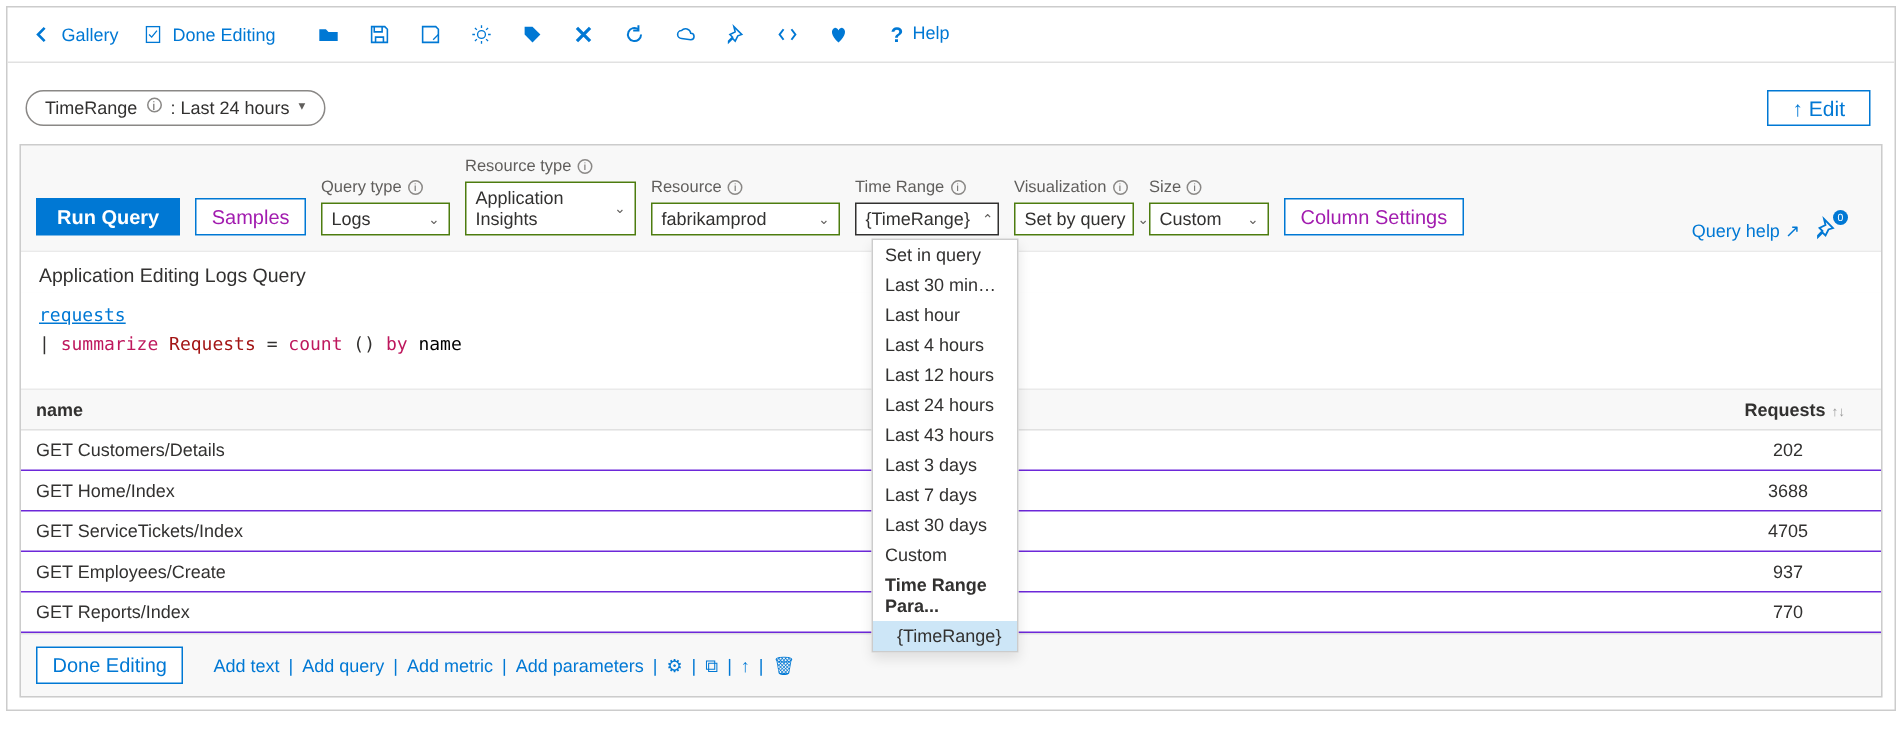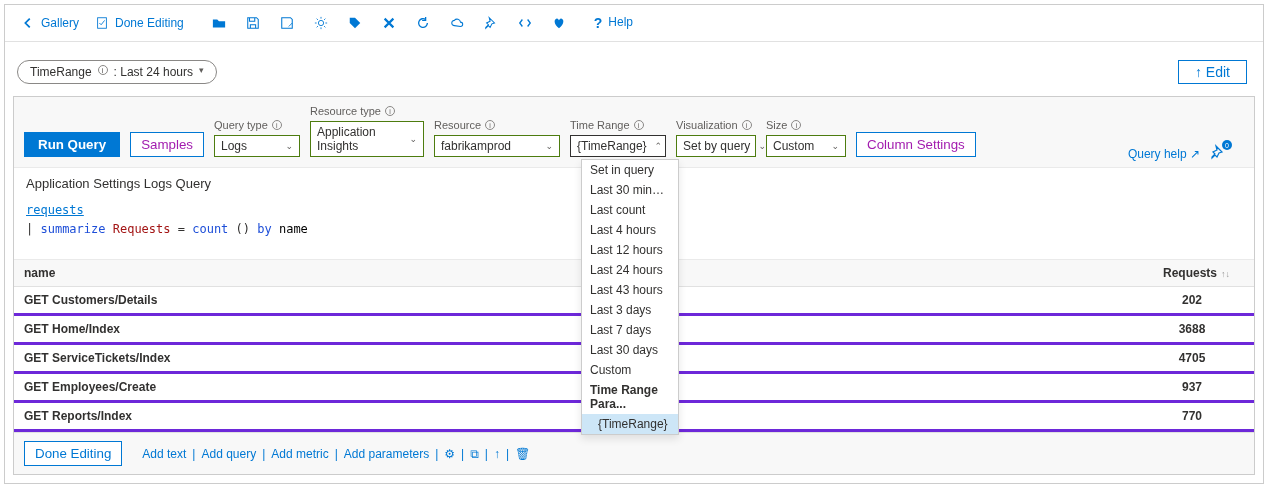--- a/index.html
+++ b/index.html
@@ -28,32 +28,32 @@
 .ctrl-label .info-i { width: 10px; height: 10px; border: 1px solid #8a8886; border-radius: 50%; display: inline-flex; align-items: center; justify-content: center; font-size: 7px; }
 .select-box { border: 1px solid #4d7c0f; background: #fff; padding: 3px 6px; display: flex; align-items: center; justify-content: space-between; gap: 8px; min-width: 80px; cursor: pointer; font-size: 12px; }
 .select-box .chev { font-size: 9px; color: #605e5c; }
 .run-btn { background: #0078d4; color: #fff; border: none; padding: 5px 14px; font-weight: 600; cursor: pointer; }
 .outline-btn { border: 1px solid #0078d4; color: #a21caf; background: #fff; padding: 4px 10px; cursor: pointer; }
 
 
 .query-title { padding: 8px 12px 4px 12px; font-size: 13px; background: #fff; border-top: 1px solid #eaeaea; }
 .query-editor { background: #fff; padding: 6px 12px 20px 12px; font-family: Consolas, monospace; font-size: 12px; line-height: 1.6; position: relative; border-bottom: 1px solid #eaeaea; }
 .query-editor .pipe { color: #323130; }
-.query-editor .kw-blue { color: #1d4ed8; }
+.query-editor .kw-blue { color: #be185d; }
 .query-editor .kw-red { color: #a31515; }
 .query-editor .kw-name { color: #000; }
 .query-editor .req { color: #0078d4; text-decoration: underline; }
 .query-help { position: absolute; right: 28px; top: -24px; color: #0078d4; font-size: 12px; display: flex; align-items: center; gap: 10px; }
 
 
 .results { background: #fff; }
 .results-header { display: flex; border-bottom: 1px solid #e1e1e1; padding: 6px 10px; font-weight: 600; font-size: 12px; background: #f8f8f8; }
 .results-header .col-name { flex: 1; }
 .results-header .col-req { width: 90px; text-align: right; padding-right: 14px; }
-.results-row { display: flex; border-bottom: 3px solid #6d28d9; padding: 6px 10px; font-weight: bold; }
+.results-row { display: flex; border-bottom: 1px solid #6d28d9; padding: 6px 10px; }
 .results-row .col-name { flex: 1; }
 .results-row .col-req { width: 90px; text-align: center; padding-right: 14px; }
 
 
 .footer { display: flex; align-items: center; gap: 6px; padding: 8px 10px; border-top: 1px solid #e1e1e1; background: #f8f8f8; }
 .footer .done-btn { border: 1px solid #0078d4; color: #0078d4; background: #fff; padding: 4px 10px; cursor: pointer; }
 .footer .link { color: #0078d4; cursor: pointer; }
 .footer .sep2 { color: #0078d4; }
 .footer .ico { color: #0078d4; cursor: pointer; font-size: 12px; }
 
@@ -208,21 +208,21 @@
             <span class="info-i">i</span>
           </div>
         <div class="select-box" style="width:96px;border-color:#323130;">
           <span>{TimeRange}</span>
           <span class="chev-down-toggle">⌃</span>
         </div>
 
         <div class="dropdown" style="top:40px;left:11px;">
           <div class="dd-item">Set in query</div>
           <div class="dd-item">Last 30 minutes</div>
-          <div class="dd-item">Last count</div>
+          <div class="dd-item">Last hour</div>
           <div class="dd-item">Last 4 hours</div>
           <div class="dd-item">Last 12 hours</div>
           <div class="dd-item">Last 24 hours</div>
           <div class="dd-item">Last 43 hours</div>
           <div class="dd-item">Last 3 days</div>
           <div class="dd-item">Last 7 days</div>
           <div class="dd-item">Last 30 days</div>
           <div class="dd-item">Custom</div>
           <div class="dd-header">Time Range Para...</div>
           <div class="dd-item dd-sel">{TimeRange}</div>
@@ -248,21 +248,21 @@
         <div class="select-box" style="width:72px;">
           <span>Custom</span>
           <span class="chev">⌄</span>
         </div>
       </div>
 
       <button class="outline-btn" style="align-self:flex-end;">Column Settings</button>
     </div>
 
     <div class="query-title" style="position:relative;">
-      <span>Application Settings Logs Query</span>
+      <span>Application Editing Logs Query</span>
       <span class="query-help">
         <span><span>Query help</span> <span>↗</span></span>
         <span style="position:relative;">
           <svg width="16" height="16" viewBox="0 0 16 16">
               <path d="M6 2 l6 6 -3 1 -2 4 -2 -2 -3 3 0 -1 3 -3 -2 -2 4 -2 z" fill="none" stroke="#0078d4" stroke-width="1.2"></path>
             </svg>
           <span style="position:absolute;top:-4px;right:-6px;background:#0078d4;color:#fff;border-radius:50%;width:10px;height:10px;font-size:7px;display:flex;align-items:center;justify-content:center;">0</span>
         </span>
       </span>
     </div>

